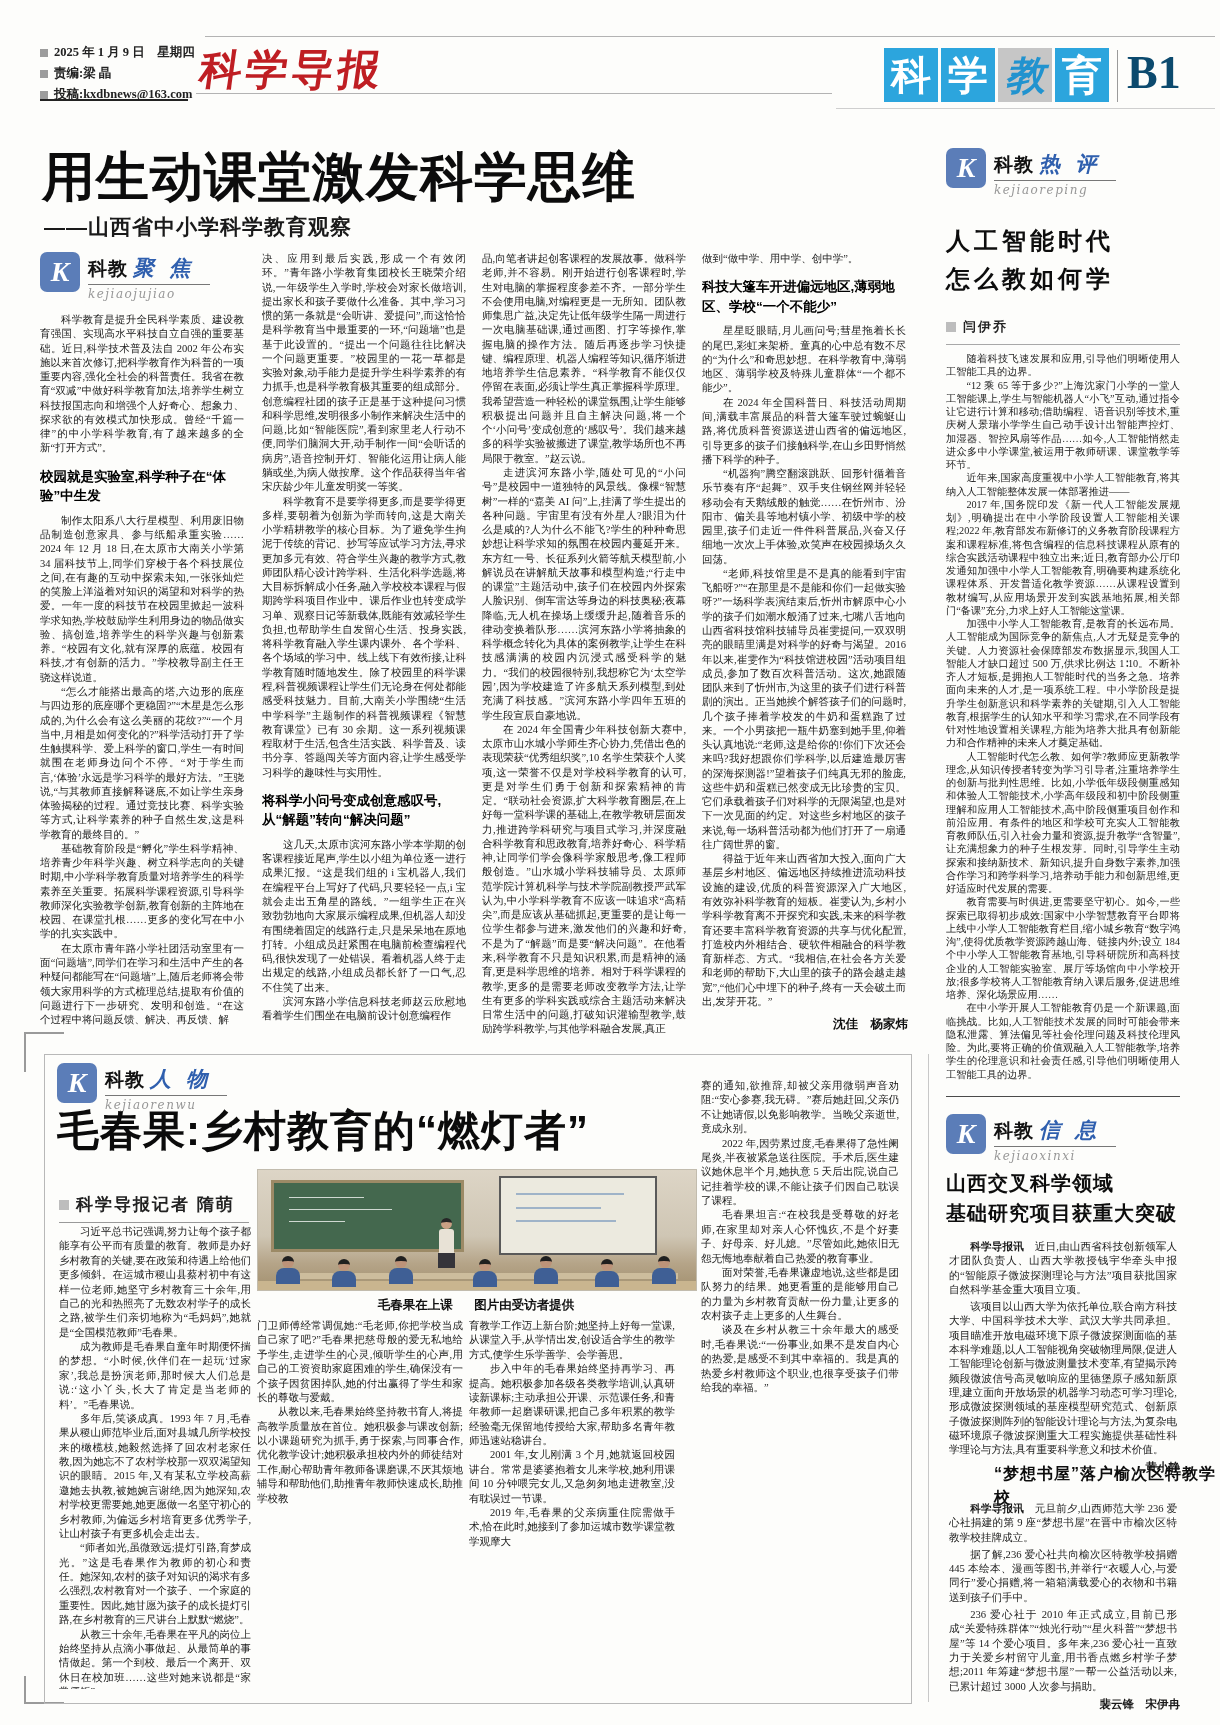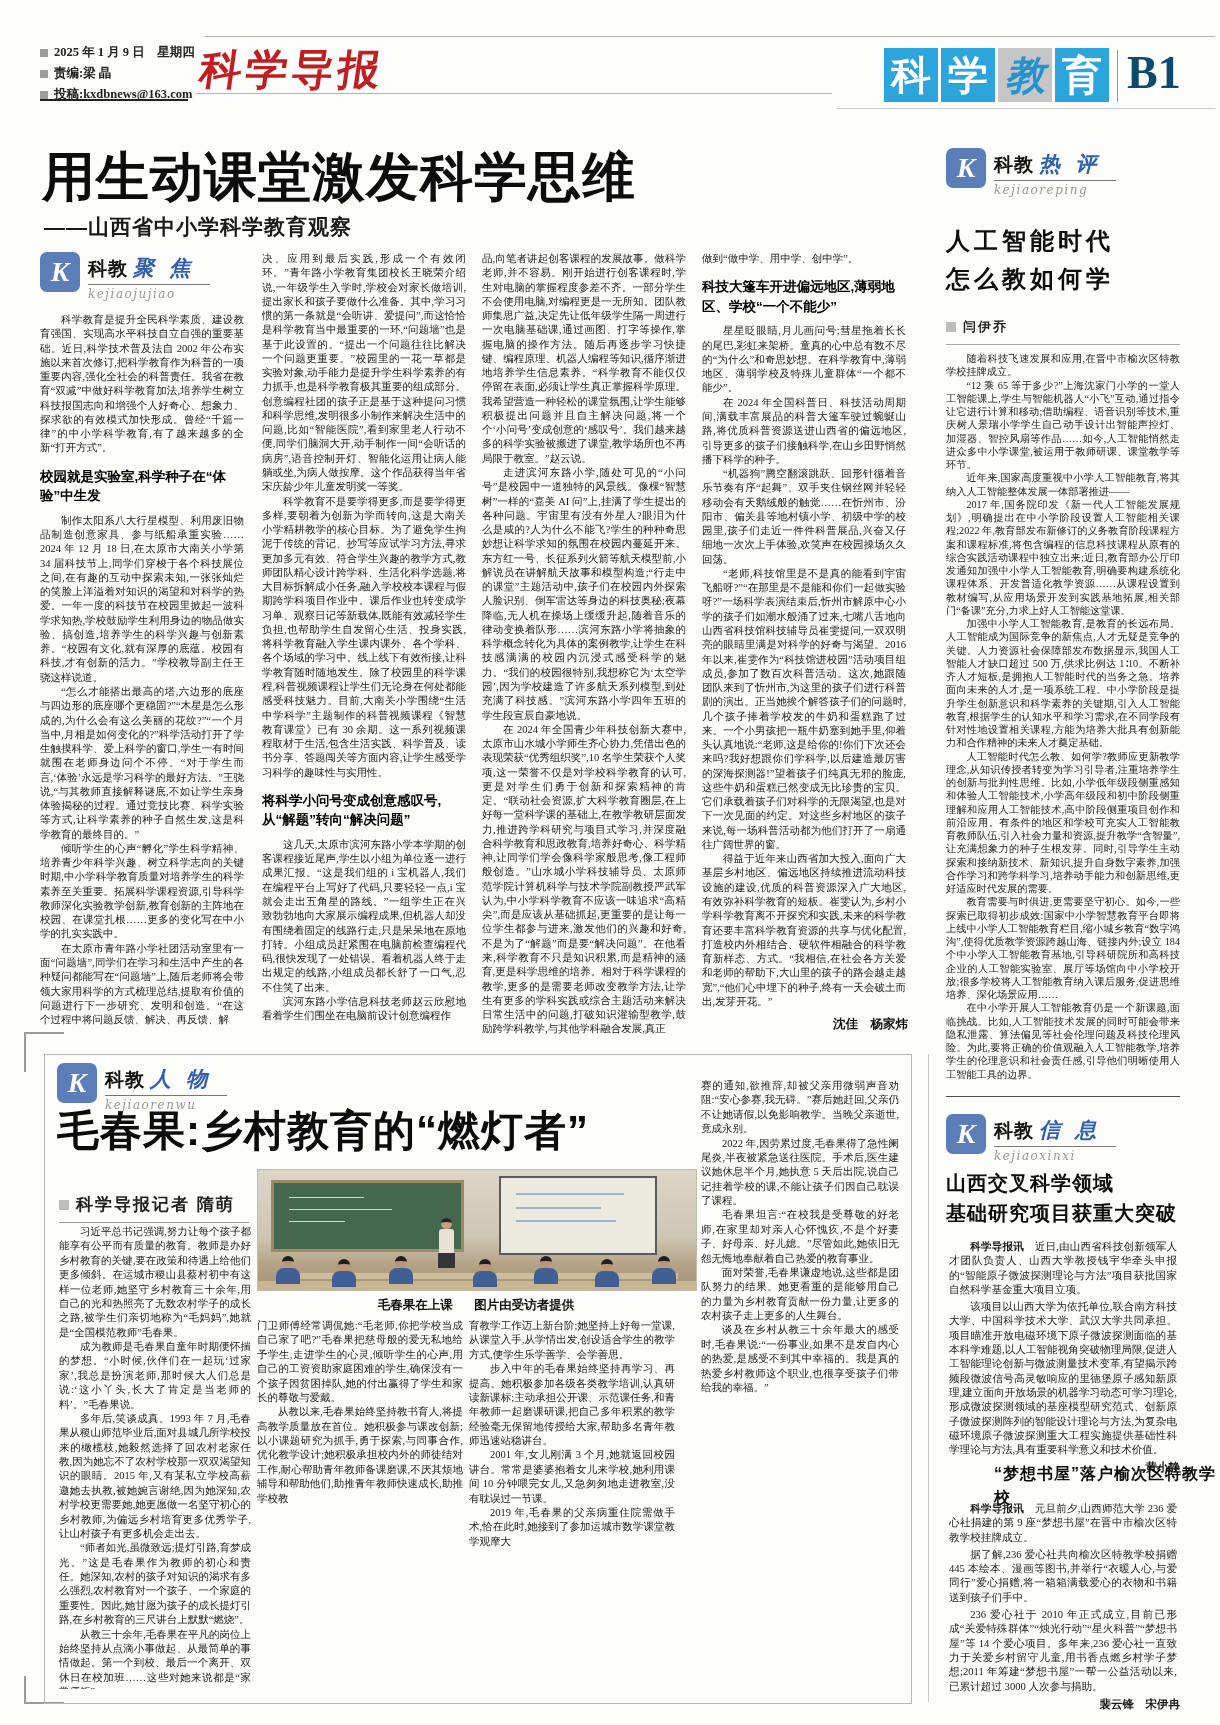--- a/index.html
+++ b/index.html
@@ -139,21 +139,21 @@
           <span class="badge-prefix">科教</span>
           <span class="badge-word">聚 焦</span>
         </span>
         <div class="badge-pinyin">kejiaojujiao</div>
       </span>
     </div>
     <p class="p">科学教育是提升全民科学素质、建设教育强国、实现高水平科技自立自强的重要基础。近日,科学技术普及法自 2002 年公布实施以来首次修订,把科学教育作为科普的一项重要内容,强化全社会的科普责任。我省在教育“双减”中做好科学教育加法,培养学生树立科技报国志向和增强个人好奇心、想象力、探求欲的有效模式加快形成。曾经“千篇一律”的中小学科学教育,有了越来越多的全新“打开方式”。</p>
     <h3 class="art-subhead">校园就是实验室,科学种子在“体验”中生发</h3>
     <p class="p">制作太阳系八大行星模型、利用废旧物品制造创意家具、参与纸船承重实验……2024 年 12 月 18 日,在太原市大南关小学第 34 届科技节上,同学们穿梭于各个科技展位之间,在有趣的互动中探索未知,一张张灿烂的笑脸上洋溢着对知识的渴望和对科学的热爱。一年一度的科技节在校园里掀起一波科学求知热,学校鼓励学生利用身边的物品做实验、搞创造,培养学生的科学兴趣与创新素养。“校园有文化,就有深厚的底蕴。校园有科技,才有创新的活力。”学校教导副主任王骁这样说道。</p>
     <p class="p">“怎么才能搭出最高的塔,六边形的底座与四边形的底座哪个更稳固?”“木星是怎么形成的,为什么会有这么美丽的花纹?”“一个月当中,月相是如何变化的?”科学活动打开了学生触摸科学、爱上科学的窗口,学生一有时间就围在老师身边问个不停。“对于学生而言,‘体验’永远是学习科学的最好方法。”王骁说,“与其教师直接解释谜底,不如让学生亲身体验揭秘的过程。通过竞技比赛、科学实验等方式,让科学素养的种子自然生发,这是科学教育的最终目的。”</p>
-    <p class="p">倾听学生的心声“孵化”学生科学精神、培养青少年科学兴趣、树立科学志向的关键时期,中小学科学教育质量对培养学生的科学素养至关重要。拓展科学课程资源,引导科学教师深化实验教学创新,教育创新的主阵地在校园、在课堂扎根……更多的变化写在中小学的扎实实践中。</p>
+    <p class="p">基础教育阶段是“孵化”学生科学精神、培养青少年科学兴趣、树立科学志向的关键时期,中小学科学教育质量对培养学生的科学素养至关重要。拓展科学课程资源,引导科学教师深化实验教学创新,教育创新的主阵地在校园、在课堂扎根……更多的变化写在中小学的扎实实践中。</p>
     <p class="p">在太原市青年路小学社团活动室里有一面“问题墙”,同学们在学习和生活中产生的各种疑问都能写在“问题墙”上,随后老师将会带领大家用科学的方式梳理总结,提取有价值的问题进行下一步研究、发明和创造。“在这个过程中将问题反馈、解决、再反馈、解</p>
   </div>
 
   <div class="art-col" style="left:262px;">
     <p class="pc">决、应用到最后实践,形成一个有效闭环。”青年路小学教育集团校长王晓荣介绍说,一年级学生入学时,学校会对家长做培训,提出家长和孩子要做什么准备。其中,学习习惯的第一条就是“会听讲、爱提问”,而这恰恰是科学教育当中最重要的一环,“问题墙”也是基于此设置的。“提出一个问题往往比解决一个问题更重要。”校园里的一花一草都是实验对象,动手能力是提升学生科学素养的有力抓手,也是科学教育极其重要的组成部分。创意编程社团的孩子正是基于这种提问习惯和科学思维,发明很多小制作来解决生活中的问题,比如“智能医院”,看到家里老人行动不便,同学们脑洞大开,动手制作一间“会听话的病房”,语音控制开灯、智能化运用让病人能躺或坐,为病人做按摩。这个作品获得当年省宋庆龄少年儿童发明奖一等奖。</p>
     <p class="p">科学教育不是要学得更多,而是要学得更多样,要朝着为创新为学而转向,这是大南关小学精耕教学的核心目标。为了避免学生拘泥于传统的背记、抄写等应试学习方法,寻求更加多元有效、符合学生兴趣的教学方式,教师团队精心设计跨学科、生活化科学选题,将大目标拆解成小任务,融入学校校本课程与假期跨学科项目作业中。课后作业也转变成学习单、观察日记等新载体,既能有效减轻学生负担,也帮助学生自发留心生活、投身实践,将科学教育融入学生课内课外、各个学科、各个场域的学习中。线上线下有效衔接,让科学教育随时随地发生。除了校园里的科学课程,科普视频课程让学生们无论身在何处都能感受科技魅力。目前,大南关小学围绕“生活中学科学”主题制作的科普视频课程《智慧教育课堂》已有 30 余期。这一系列视频课程取材于生活,包含生活实践、科学普及、读书分享、答题闯关等方面内容,让学生感受学习科学的趣味性与实用性。</p>
     <h3 class="art-subhead">将科学小问号变成创意感叹号,从“解题”转向“解决问题”</h3>
     <p class="p">这几天,太原市滨河东路小学本学期的创客课程接近尾声,学生以小组为单位逐一进行成果汇报。“这是我们组的 i 宝机器人,我们在编程平台上写好了代码,只要轻轻一点,i 宝就会走出五角星的路线。”一组学生正在兴致勃勃地向大家展示编程成果,但机器人却没有围绕着固定的线路行走,只是呆呆地在原地打转。小组成员赶紧围在电脑前检查编程代码,很快发现了一处错误。看着机器人终于走出规定的线路,小组成员都长舒了一口气,忍不住笑了出来。</p>
     <p class="p">滨河东路小学信息科技老师赵云欣慰地看着学生们围坐在电脑前设计创意编程作</p>
   </div>
@@ -187,21 +187,21 @@
   </div>
   <div class="abs rp-title" style="left:946px;top:222px;">
     <div>人工智能时代</div>
     <div>怎么教如何学</div>
   </div>
   <div class="abs author-row" style="left:946px;top:318px;width:234px;">
     <span class="author-sq"></span>
     <span class="author-name">闫伊乔</span>
   </div>
   <div class="abs rp-body" style="left:946px;top:352px;width:234px;height:736px;">
-    <p>随着科技飞速发展和应用,在晋中市榆次区特教学校挂牌成立。</p>
+    <p>随着科技飞速发展和应用,引导他们明晰使用人工智能工具的边界。</p>
     <p>“12 乘 65 等于多少?”上海沈家门小学的一堂人工智能课上,学生与智能机器人“小飞”互动,通过指令让它进行计算和移动;借助编程、语音识别等技术,重庆树人景瑞小学学生自己动手设计出智能声控灯、加湿器、智控风扇等作品……如今,人工智能悄然走进众多中小学课堂,被运用于教师研课、课堂教学等环节。</p>
     <p>近年来,国家高度重视中小学人工智能教育,将其纳入人工智能整体发展一体部署推进——</p>
     <p>2017 年,国务院印发《新一代人工智能发展规划》,明确提出在中小学阶段设置人工智能相关课程;2022 年,教育部发布新修订的义务教育阶段课程方案和课程标准,将包含编程的信息科技课程从原有的综合实践活动课程中独立出来;近日,教育部办公厅印发通知加强中小学人工智能教育,明确要构建系统化课程体系、开发普适化教学资源……从课程设置到教材编写,从应用场景开发到实践基地拓展,相关部门“备课”充分,力求上好人工智能这堂课。</p>
     <p>加强中小学人工智能教育,是教育的长远布局。人工智能成为国际竞争的新焦点,人才无疑是竞争的关键。人力资源社会保障部发布数据显示,我国人工智能人才缺口超过 500 万,供求比例达 1∶10。不断补齐人才短板,是拥抱人工智能时代的当务之急。培养面向未来的人才,是一项系统工程。中小学阶段是提升学生创新意识和科学素养的关键期,引入人工智能教育,根据学生的认知水平和学习需求,在不同学段有针对性地设置相关课程,方能为培养大批具有创新能力和合作精神的未来人才奠定基础。</p>
     <p>人工智能时代怎么教、如何学?教师应更新教学理念,从知识传授者转变为学习引导者,注重培养学生的创新与批判性思维。比如,小学低年级段侧重感知和体验人工智能技术,小学高年级段和初中阶段侧重理解和应用人工智能技术,高中阶段侧重项目创作和前沿应用。有条件的地区和学校可充实人工智能教育教师队伍,引入社会力量和资源,提升教学“含智量”,让充满想象力的种子生根发芽。同时,引导学生主动探索和接纳新技术、新知识,提升自身数字素养,加强合作学习和跨学科学习,培养动手能力和创新思维,更好适应时代发展的需要。</p>
     <p>教育需要与时俱进,更需要坚守初心。如今,一些探索已取得初步成效:国家中小学智慧教育平台即将上线中小学人工智能教育栏目,缩小城乡教育“数字鸿沟”,使得优质教学资源跨越山海、链接内外;设立 184 个中小学人工智能教育基地,引导科研院所和高科技企业的人工智能实验室、展厅等场馆向中小学校开放;很多学校将人工智能教育纳入课后服务,促进思维培养、深化场景应用……</p>
     <p>在中小学开展人工智能教育仍是一个新课题,面临挑战。比如,人工智能技术发展的同时可能会带来隐私泄露、算法偏见等社会伦理问题及科技伦理风险。为此,要将正确的价值观融入人工智能教学,培养学生的伦理意识和社会责任感,引导他们明晰使用人工智能工具的边界。</p>
   </div>
 
   <div class="abs" style="left:946px;top:1096px;width:234px;height:1px;background:#4a4a4a;"></div>

